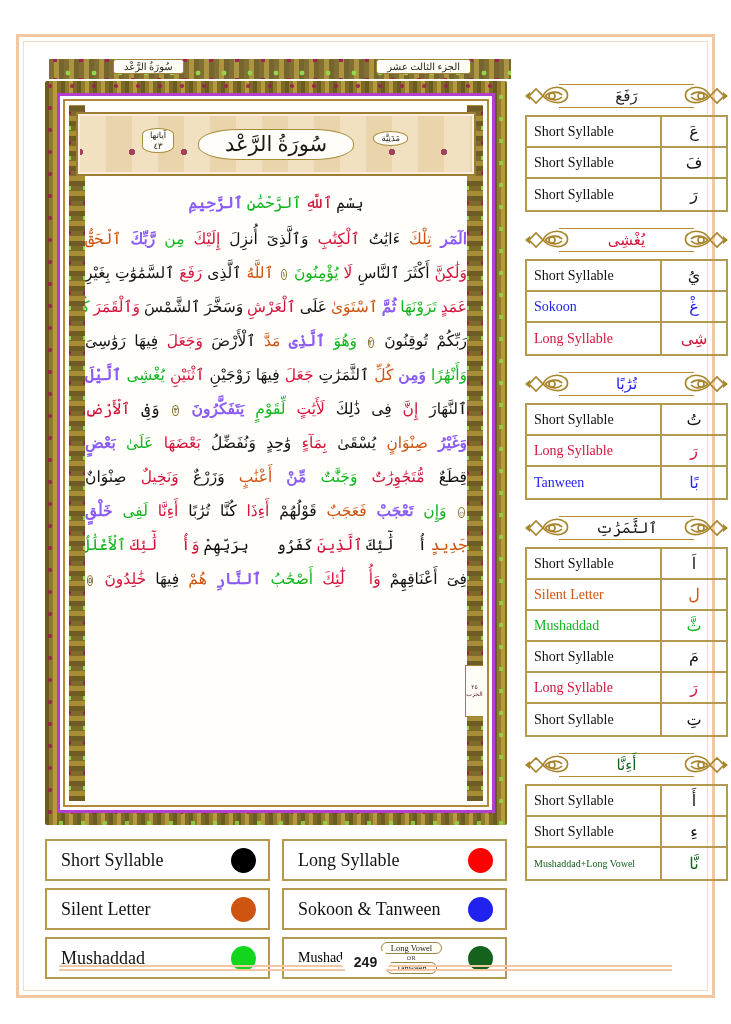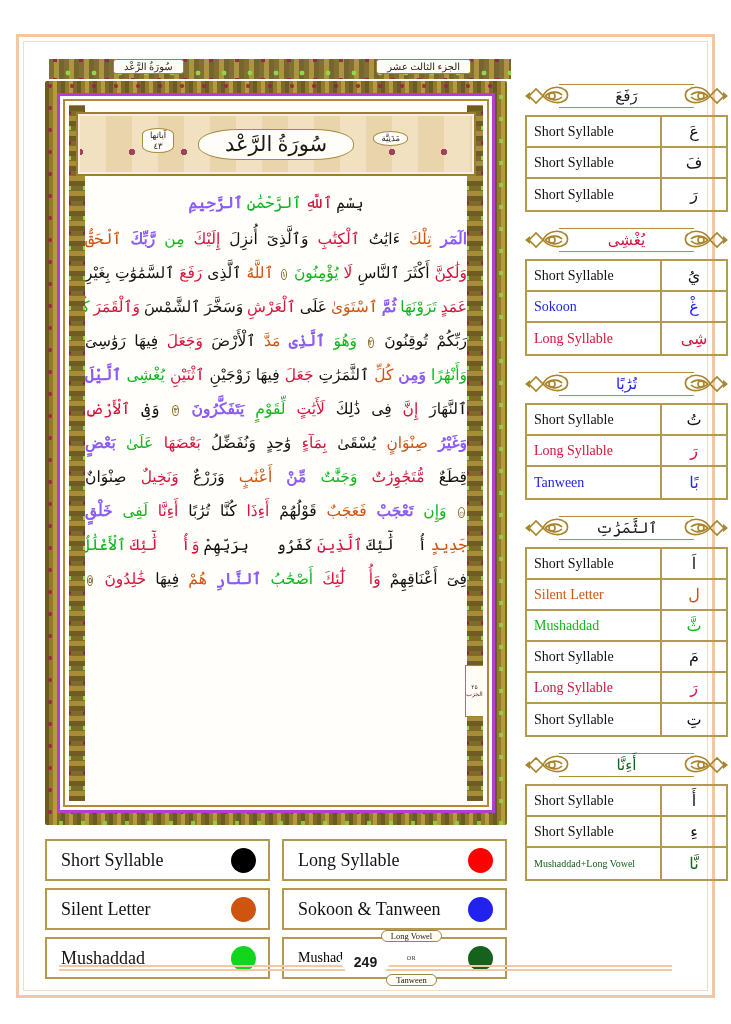--- a/index.html
+++ b/index.html
@@ -190,21 +190,21 @@
   }
   .lg-item{
     border:2px solid #b39a4f; background:#fff;
     height:42px; display:flex; align-items:center; justify-content:space-between;
     padding:0 12px 0 14px; box-shadow:0 0 0 1px #fff inset;
   }
   .lg-label{ font-size:18px; color:#111; }
   .lg-dot{ width:25px; height:25px; border-radius:50%; flex:none; }
   .mush-plus{ display:flex; align-items:center; gap:6px; }
   .mush-plus .lbl{ font-size:14px; }
-  .pill-stack{ display:flex; flex-direction:column; align-items:center; gap:13px; }
+  .pill-stack{ display:flex; flex-direction:column; align-items:center; gap:1px; }
   .pill{
     border:1px solid #9b8546; border-radius:9px; background:#fffdf6;
     font-size:8.5px; padding:0px 9px; color:#20180f; white-space:nowrap;
   }
   .orx{ font-size:6px; letter-spacing:.5px; color:#3a3025; }
 
   
   .sb-group{ margin-bottom:9px; }
   .sb-head{
     position:relative; height:38px; display:flex; align-items:center; justify-content:center;

